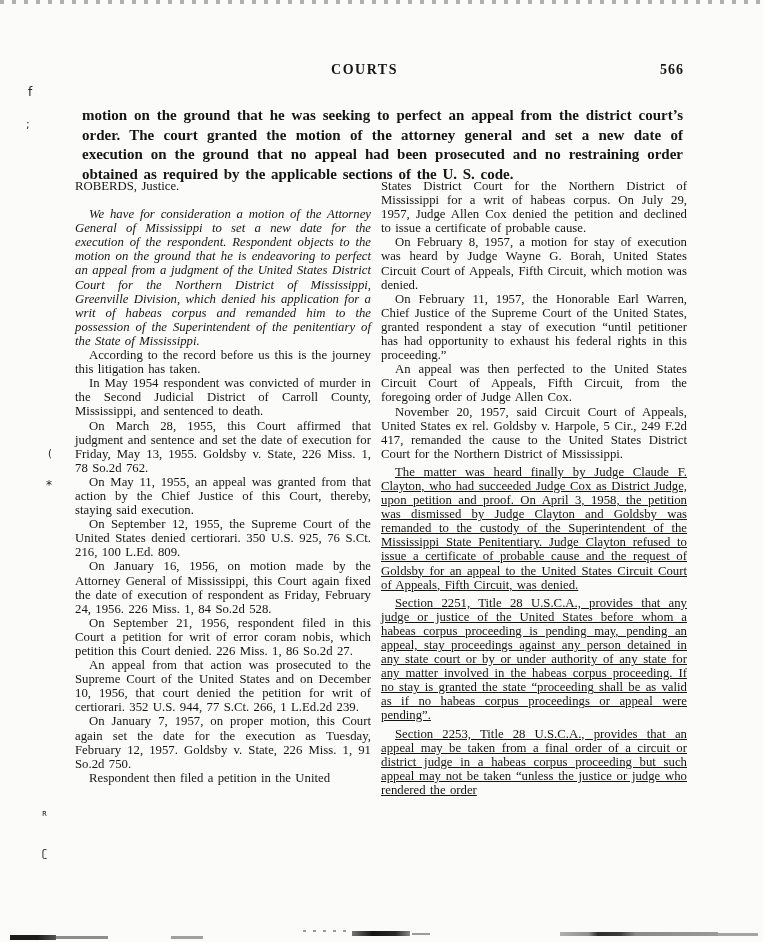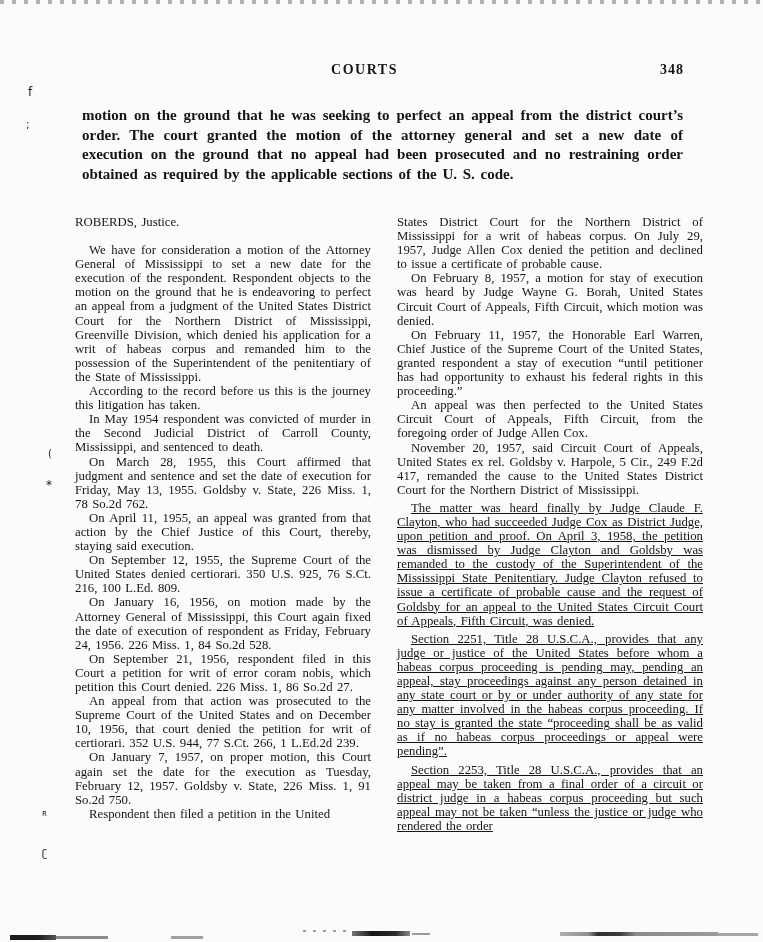--- a/index.html
+++ b/index.html
@@ -34,35 +34,35 @@
   
   .syllabus {
     position: absolute; top: 106px; left: 82px; width: 601px;
     font-weight: bold; font-size: 15px; line-height: 19.6px;
     text-align: justify; word-spacing: 2px;
   }
 
   
   .columns {
     position: absolute; top: 179px; left: 75px;
-    display: flex; gap: 26px; margin-top: 36px;
+    display: flex; gap: 10px;
   }
   .col { display: block; }
   .col-left  { width: 296px; }
   .col-right { width: 306px; }
   .col p {
     margin: 0;
     font-size: 12.75px;
     line-height: 14.1px;
     text-align: justify;
     text-indent: 14px;
     word-spacing: 1.2px;
   }
   .col p.no-indent { text-indent: 0; }
-  .sp-lg { margin-top: 14px !important; }
+  .sp-lg { margin-top: 14px !important; font-style: italic; }
   .sp-sm { margin-top: 4px !important; text-decoration: underline; }
 
   
   .margin-marks { position: absolute; inset: 0; }
   .margin-mark {
     position: absolute;
     font-family: "DejaVu Sans", sans-serif;
     color: #222; line-height: 1;
   }
 
@@ -82,33 +82,33 @@
 </style>
 </head>
 <body>
 
 <div class="page">
 
   <div class="dotted-top"></div>
 
   <div class="running-header">
     <div class="header-title">COURTS</div>
-    <div class="page-number">348</div>
+    <div class="page-number">566</div>
   </div>
 
   <div class="syllabus">motion on the ground that he was seeking to perfect an appeal from the district court’s order. The court granted the motion of the attorney general and set a new date of execution on the ground that no appeal had been prosecuted and no restraining order obtained as required by the applicable sections of the U. S. code.</div>
 
   <div class="columns">
     <div class="col col-left">
         <p class="no-indent">ROBERDS, Justice.</p>
         <p class="sp-lg">We have for consideration a motion of the Attorney General of Mississippi to set a new date for the execution of the respondent. Respondent objects to the motion on the ground that he is endeavoring to perfect an appeal from a judgment of the United States District Court for the Northern District of Mississippi, Greenville Division, which denied his application for a writ of habeas corpus and remanded him to the possession of the Superintendent of the penitentiary of the State of Mississippi.</p>
         <p>According to the record before us this is the journey this litigation has taken.</p>
         <p>In May 1954 respondent was convicted of murder in the Second Judicial District of Carroll County, Mississippi, and sentenced to death.</p>
         <p>On March 28, 1955, this Court affirmed that judgment and sentence and set the date of execution for Friday, May 13, 1955. Goldsby v. State, 226 Miss. 1, 78 So.2d 762.</p>
-        <p>On April 11, 1955, an appeal was granted from that action by the Chief Justice of this Court, thereby, staying said execution.</p>
+        <p>On May 11, 1955, an appeal was granted from that action by the Chief Justice of this Court, thereby, staying said execution.</p>
         <p>On September 12, 1955, the Supreme Court of the United States denied certiorari. 350 U.S. 925, 76 S.Ct. 216, 100 L.Ed. 809.</p>
         <p>On January 16, 1956, on motion made by the Attorney General of Mississippi, this Court again fixed the date of execution of respondent as Friday, February 24, 1956. 226 Miss. 1, 84 So.2d 528.</p>
         <p>On September 21, 1956, respondent filed in this Court a petition for writ of error coram nobis, which petition this Court denied. 226 Miss. 1, 86 So.2d 27.</p>
         <p>An appeal from that action was prosecuted to the Supreme Court of the United States and on December 10, 1956, that court denied the petition for writ of certiorari. 352 U.S. 944, 77 S.Ct. 266, 1 L.Ed.2d 239.</p>
         <p>On January 7, 1957, on proper motion, this Court again set the date for the execution as Tuesday, February 12, 1957. Goldsby v. State, 226 Miss. 1, 91 So.2d 750.</p>
         <p>Respondent then filed a petition in the United</p>
       </div>
     <div class="col col-right">
         <p class="no-indent">States District Court for the Northern District of Mississippi for a writ of habeas corpus. On July 29, 1957, Judge Allen Cox denied the petition and declined to issue a certificate of probable cause.</p>
         <p>On February 8, 1957, a motion for stay of execution was heard by Judge Wayne G. Borah, United States Circuit Court of Appeals, Fifth Circuit, which motion was denied.</p>

